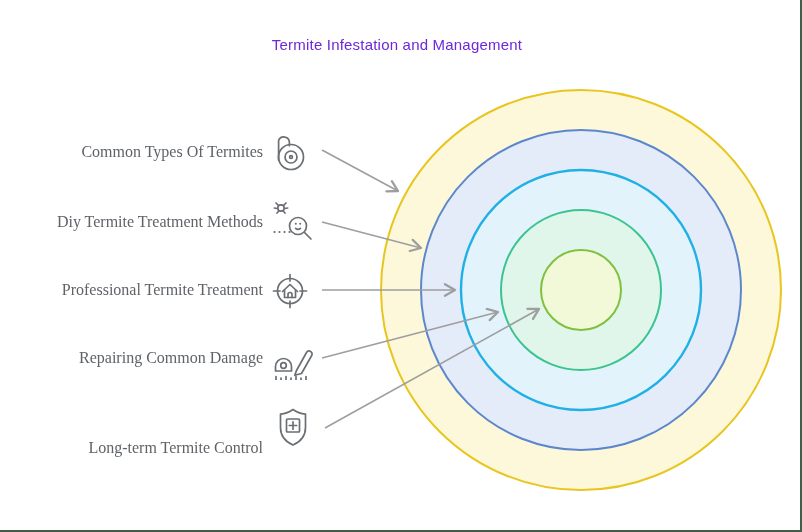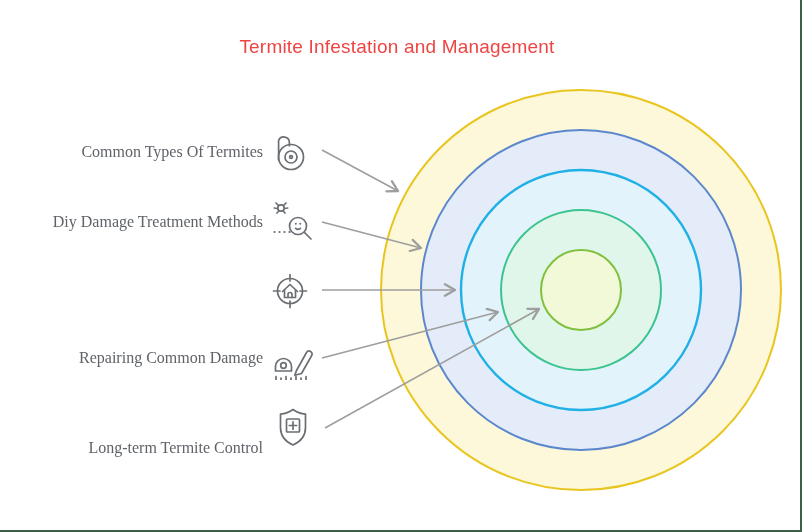--- a/index.html
+++ b/index.html
@@ -13,23 +13,23 @@
     border-bottom: 2px solid #3f5e48;
     overflow: hidden;
     font-family: "Liberation Sans", sans-serif;
   }
   .title {
     position: absolute;
     top: 36px;
     left: 0;
     width: 794px;
     text-align: center;
-    font-size: 19px;
+    font-size: 15px;
     letter-spacing: 0.2px;
-    color: #ef4444;
+    color: #6d28d9;
   }
   .diagram-svg {
     position: absolute;
     inset: 0;
   }
   .item-label {
     position: absolute;
     left: 0;
     width: 263px;
     text-align: right;
@@ -77,31 +77,32 @@
   </svg>
 
   <div class="item-label" style="top:141px">Common Types Of Termites</div>
   <svg class="item-icon" style="left:268px; top:130px" viewBox="0 0 44 44" fill="none" stroke-width="1.7" stroke-linecap="round" stroke-linejoin="round" stroke="#6b6f73">
     <circle cx="23" cy="27" r="12.5"></circle>
     <circle cx="23" cy="27" r="6"></circle>
     <circle cx="23" cy="27" r="1.4"></circle>
     <path d="M10.6,30 V10.5 a5.6,5.6 0 0 1 10.8,2 v3.2"></path>
   </svg>
 
-  <div class="item-label" style="top:211px">Diy Damage Treatment Methods</div>
+  <div class="item-label" style="top:211px">Diy Termite Treatment Methods</div>
   <svg class="item-icon" style="left:270px; top:198px" viewBox="0 0 44 44" fill="none" stroke-width="1.7" stroke-linecap="round" stroke-linejoin="round" stroke="#6b6f73">
     <circle cx="11" cy="10" r="3.2"></circle>
     <path d="M8.5,7.5 L6,5 M13.5,7.5 L16,5 M7.3,10.5 L4.3,10 M14.7,10.5 L17.7,10 M9,12.8 L7,15 M13,12.8 L15,15"></path>
     <path d="M4.5,34 h0.01 M9.5,34 h0.01 M14.5,34 h0.01 M19.5,34 h0.01" stroke-width="2.2"></path>
     <circle cx="28" cy="28" r="8.5"></circle>
     <path d="M34.5,34.5 L41,41"></path>
     <path d="M25.8,25.8 h0.01 M30.2,25.8 h0.01" stroke-width="2"></path>
     <path d="M25.6,30.3 q2.4,2 4.8,0"></path>
   </svg>
 
+  <div class="item-label" style="top:279px">Professional Termite Treatment</div>
   <svg class="item-icon" style="left:268px; top:268px" viewBox="0 0 44 44" fill="none" stroke-width="1.7" stroke-linecap="round" stroke-linejoin="round" stroke="#6b6f73">
     <circle cx="22" cy="23" r="12.5"></circle>
     <path d="M22,6.5 V13 M22,33 V39.5 M5.5,23 H12 M32,23 H38.5"></path>
     <path d="M14.5,23.5 L22,16.5 L29.5,23.5"></path>
     <path d="M16.5,22 v7.5 h11 V22"></path>
     <path d="M20,29.5 v-3 a2,2 0 0 1 4,0 v3"></path>
   </svg>
 
   <div class="item-label" style="top:347px">Repairing Common Damage</div>
   <svg class="item-icon" style="left:270px; top:336px" viewBox="0 0 44 44" fill="none" stroke-width="1.7" stroke-linecap="round" stroke-linejoin="round" stroke="#6b6f73">

